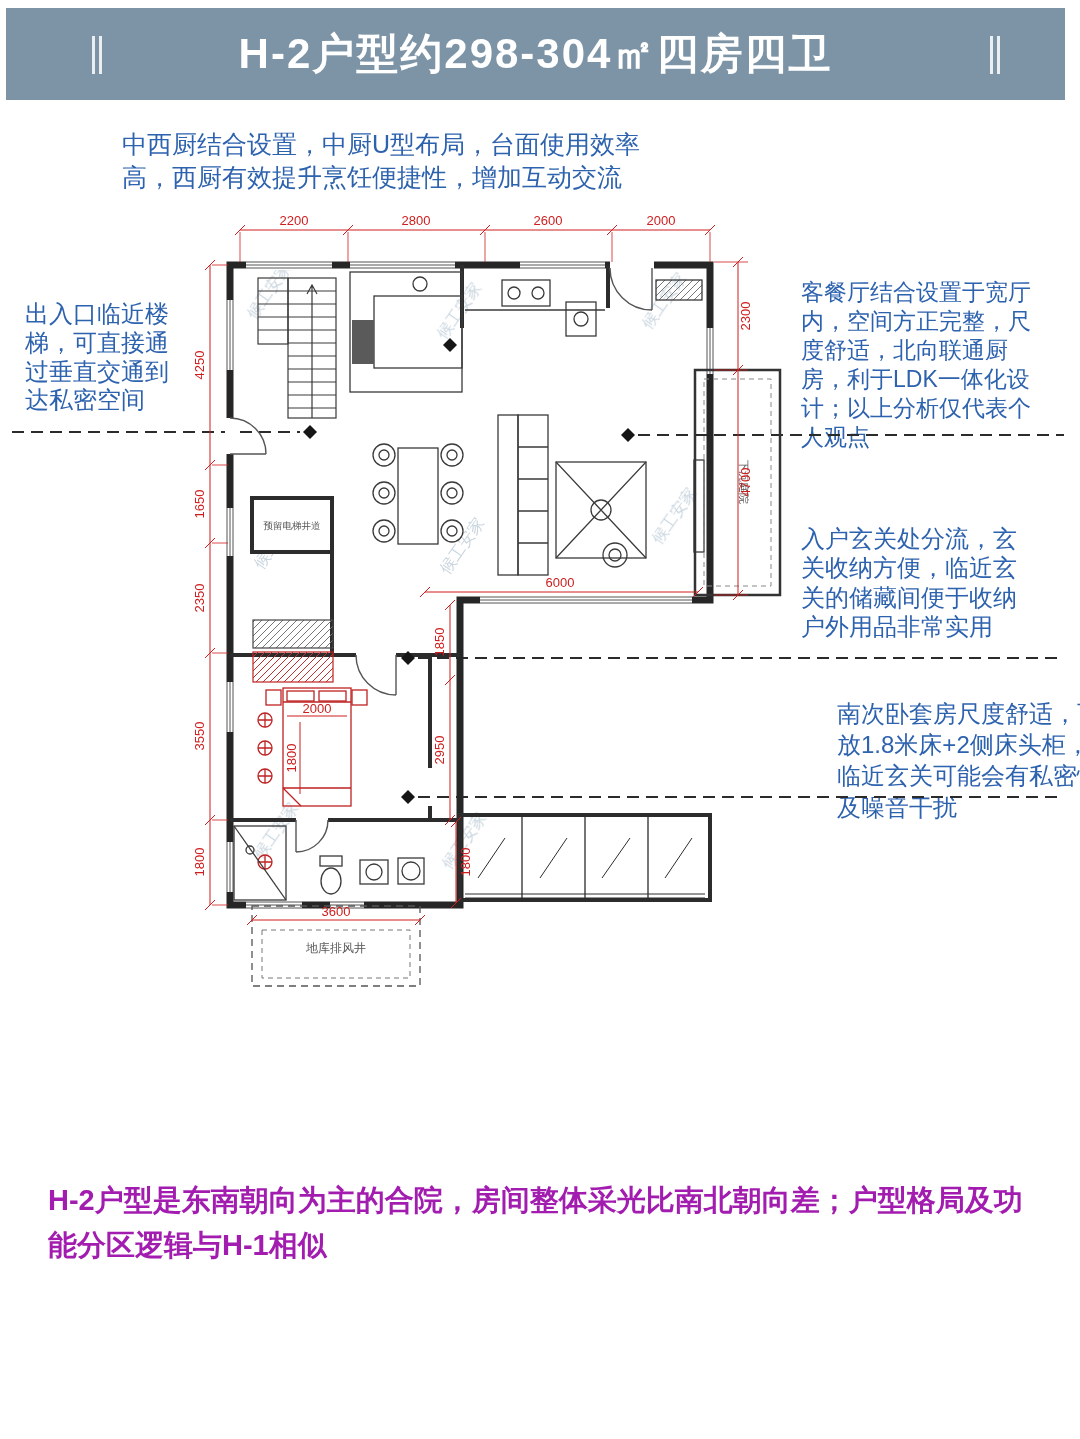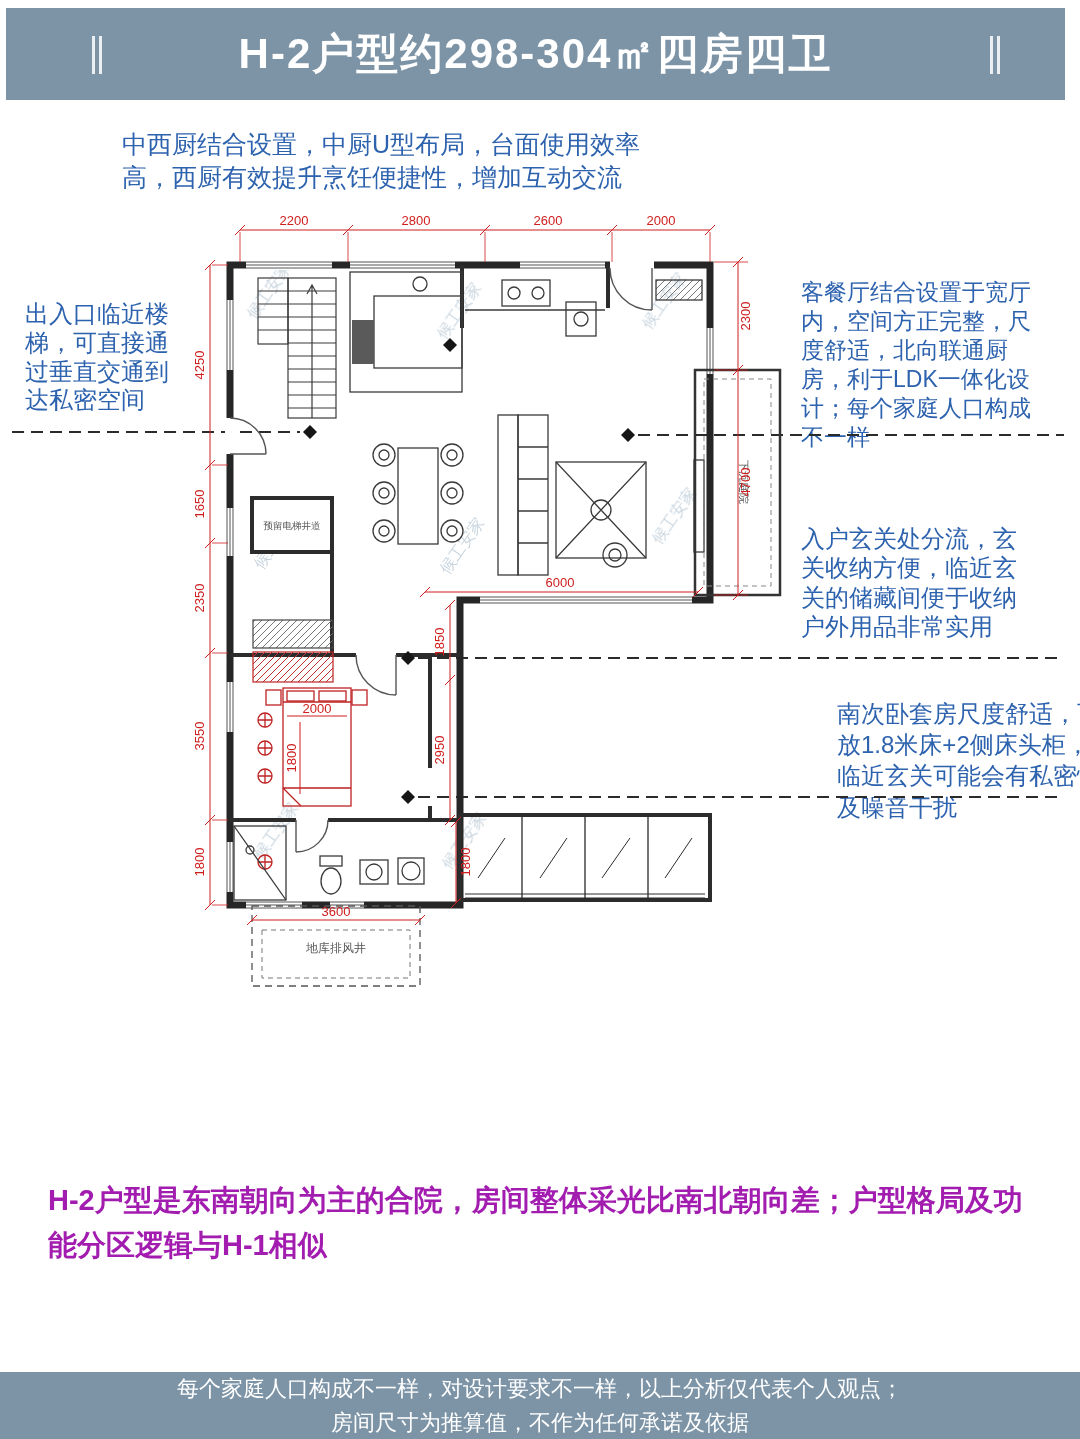--- a/index.html
+++ b/index.html
@@ -41,21 +41,21 @@
   <div class="header">
     <span class="deco l1"></span>
     <span class="deco l2"></span>
     <span class="title">H-2户型约298-304㎡四房四卫</span>
     <span class="deco r1"></span>
     <span class="deco r2"></span>
   </div>
 
   <div class="ann ann-top">中西厨结合设置，中厨U型布局，台面使用效率高，西厨有效提升烹饪便捷性，增加互动交流</div>
   <div class="ann ann-left">出入口临近楼梯，可直接通过垂直交通到达私密空间</div>
-  <div class="ann ann-r1">客餐厅结合设置于宽厅内，空间方正完整，尺度舒适，北向联通厨房，利于LDK一体化设计；每个家庭人口构成不一样</div>
+  <div class="ann ann-r1">客餐厅结合设置于宽厅内，空间方正完整，尺度舒适，北向联通厨房，利于LDK一体化设计；以上分析仅代表个人观点</div>
   <div class="ann ann-r2">入户玄关处分流，玄关收纳方便，临近玄关的储藏间便于收纳户外用品非常实用</div>
   <div class="ann ann-r3">南次卧套房尺度舒适，可放1.8米床+2侧床头柜，临近玄关可能会有私密性及噪音干扰</div>
 
   <svg class="plan" viewBox="0 0 1080 800" width="1080" height="800">
     <defs>
       <pattern id="hg" width="7" height="7" patternUnits="userSpaceOnUse">
           <path d="M0,7 L7,0" stroke="#777" stroke-width="1"></path>
         </pattern>
       <pattern id="hr" width="7" height="7" patternUnits="userSpaceOnUse">
           <path d="M0,7 L7,0" stroke="#c03030" stroke-width="1"></path>
@@ -298,18 +298,14 @@
       <path d="M310,215 L317,222 L310,229 L303,222 Z"></path>
       <path d="M628,218 L635,225 L628,232 L621,225 Z"></path>
       <path d="M408,441 L415,448 L408,455 L401,448 Z"></path>
       <path d="M408,580 L415,587 L408,594 L401,587 Z"></path>
     </g>
   </svg>
 
 
   <div class="summary">H-2户型是东南朝向为主的合院，房间整体采光比南北朝向差；户型格局及功能分区逻辑与H-1相似</div>
 
-  <div class="footer">
-    <div>每个家庭人口构成不一样，对设计要求不一样，以上分析仅代表个人观点；</div>
-    <div>房间尺寸为推算值，不作为任何承诺及依据</div>
-  </div>
 
 </div>
 
 </body></html>

